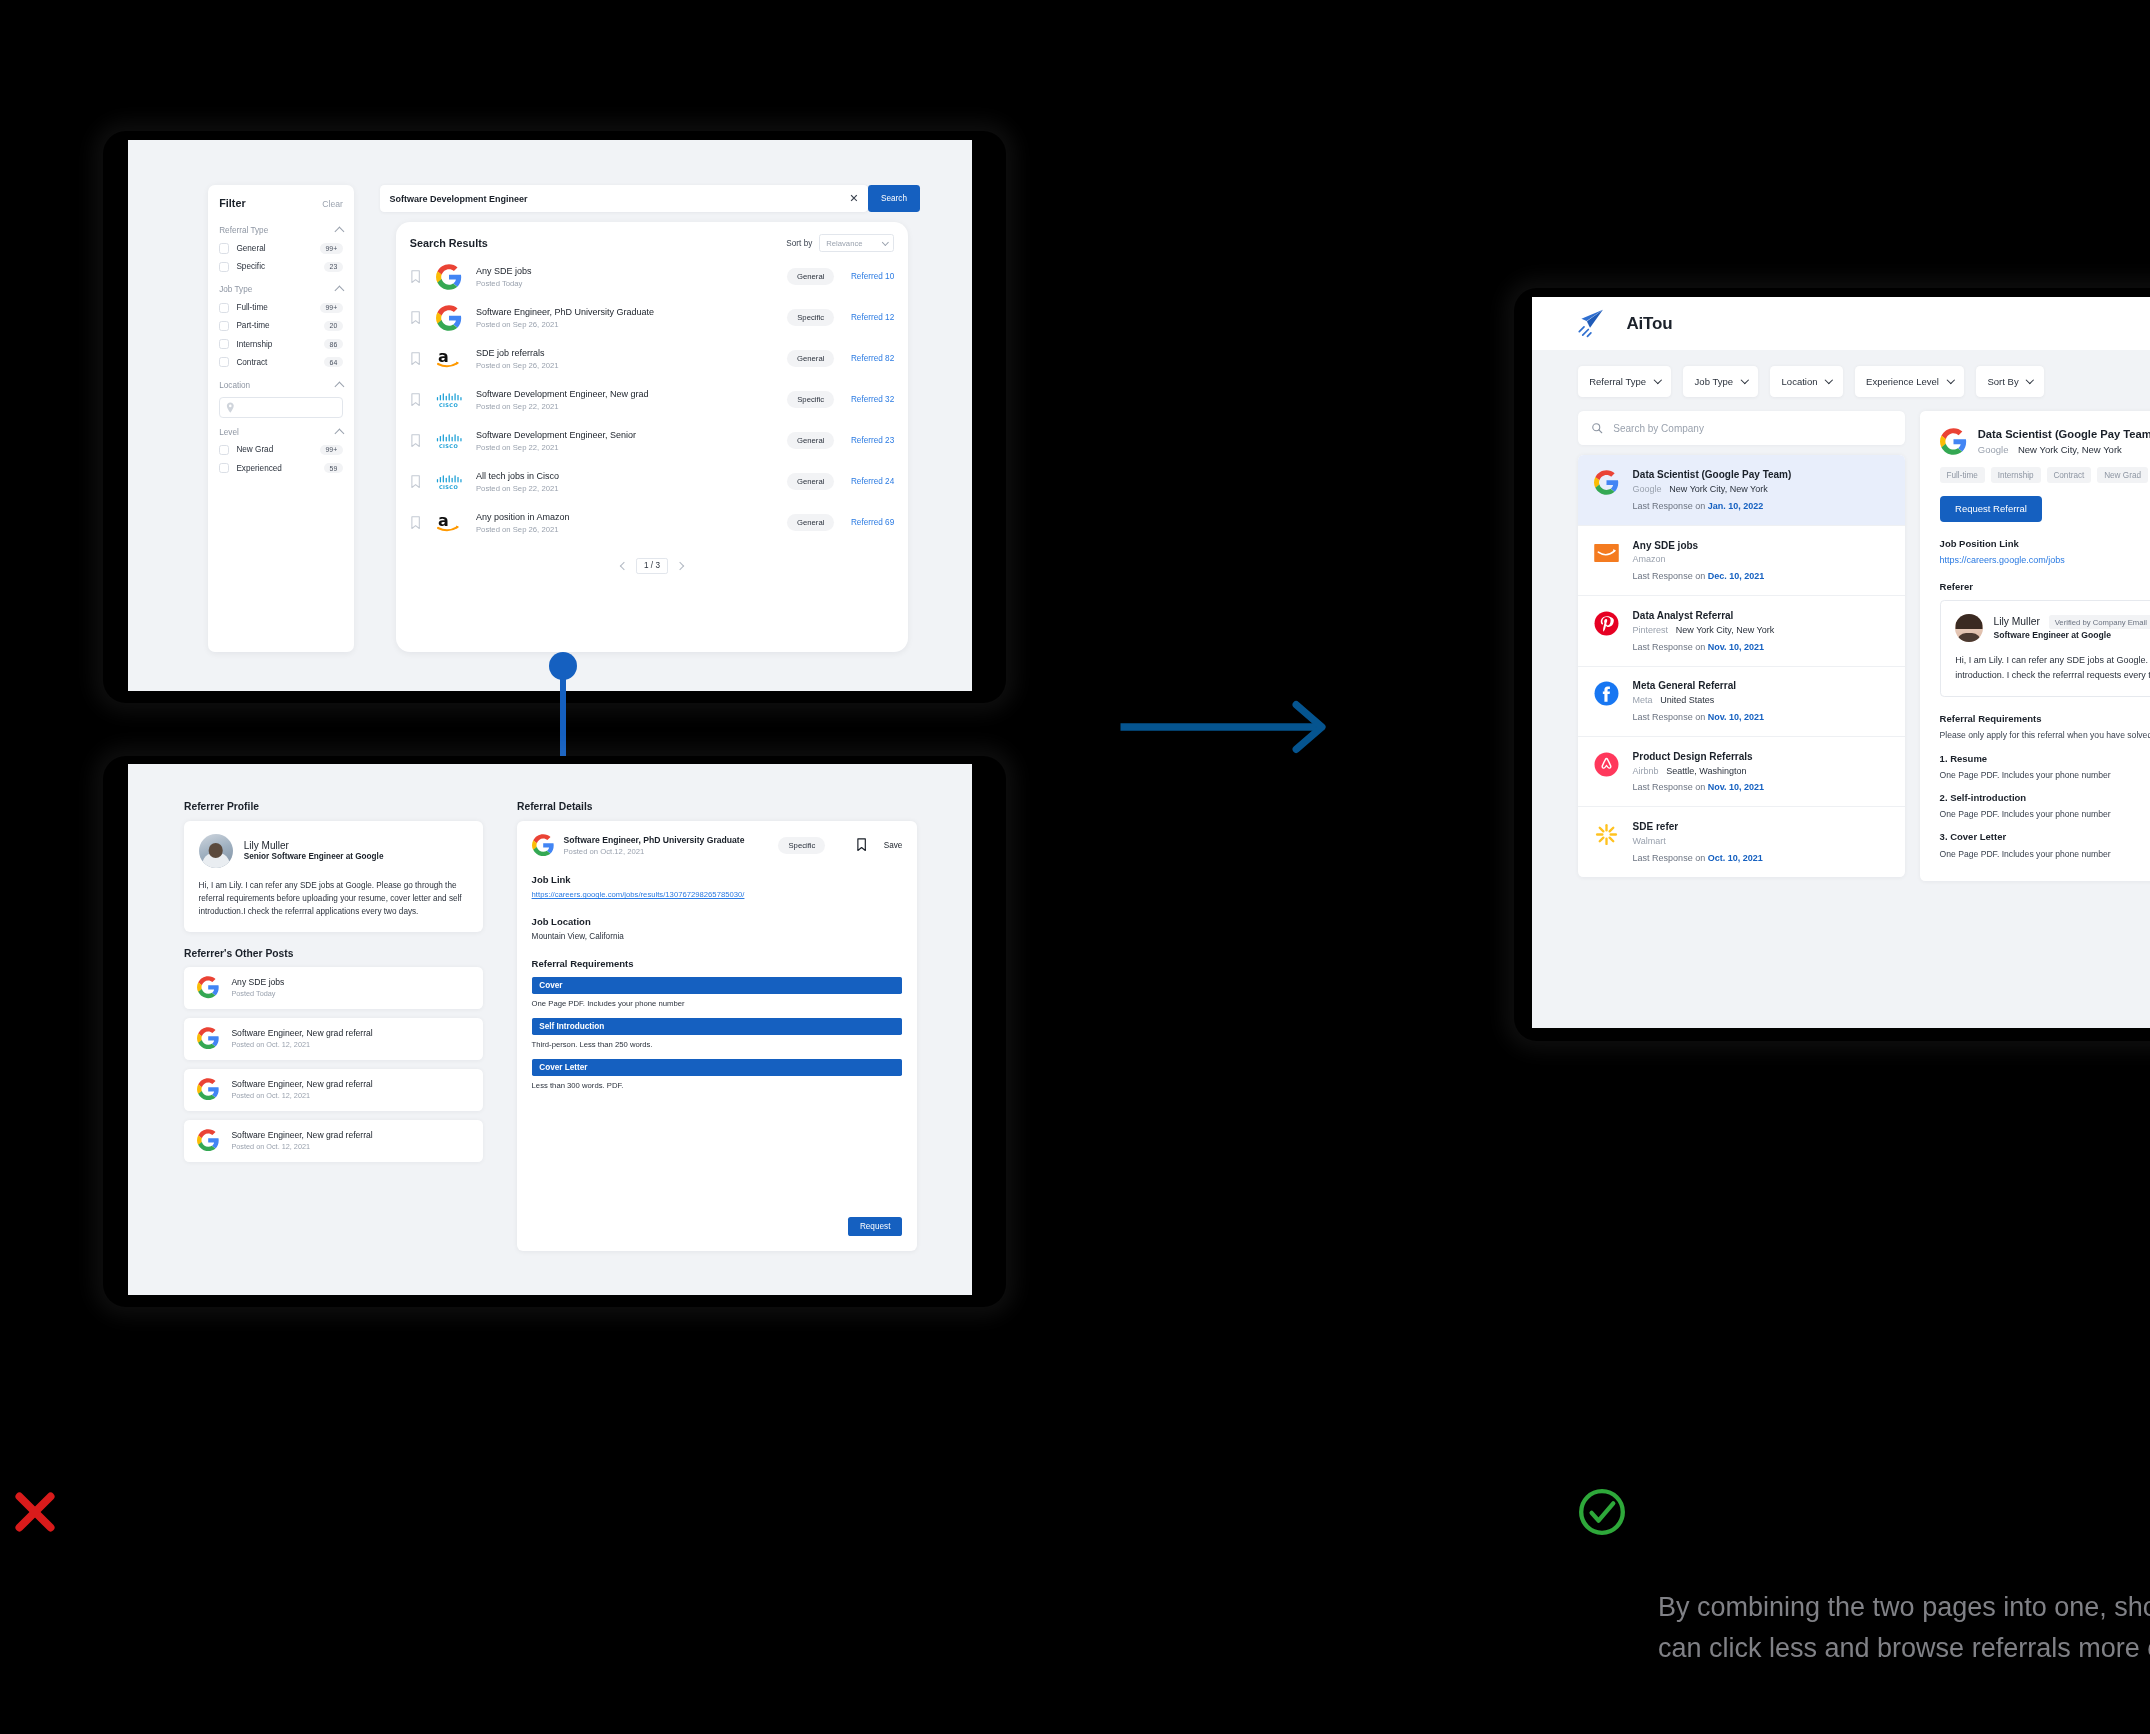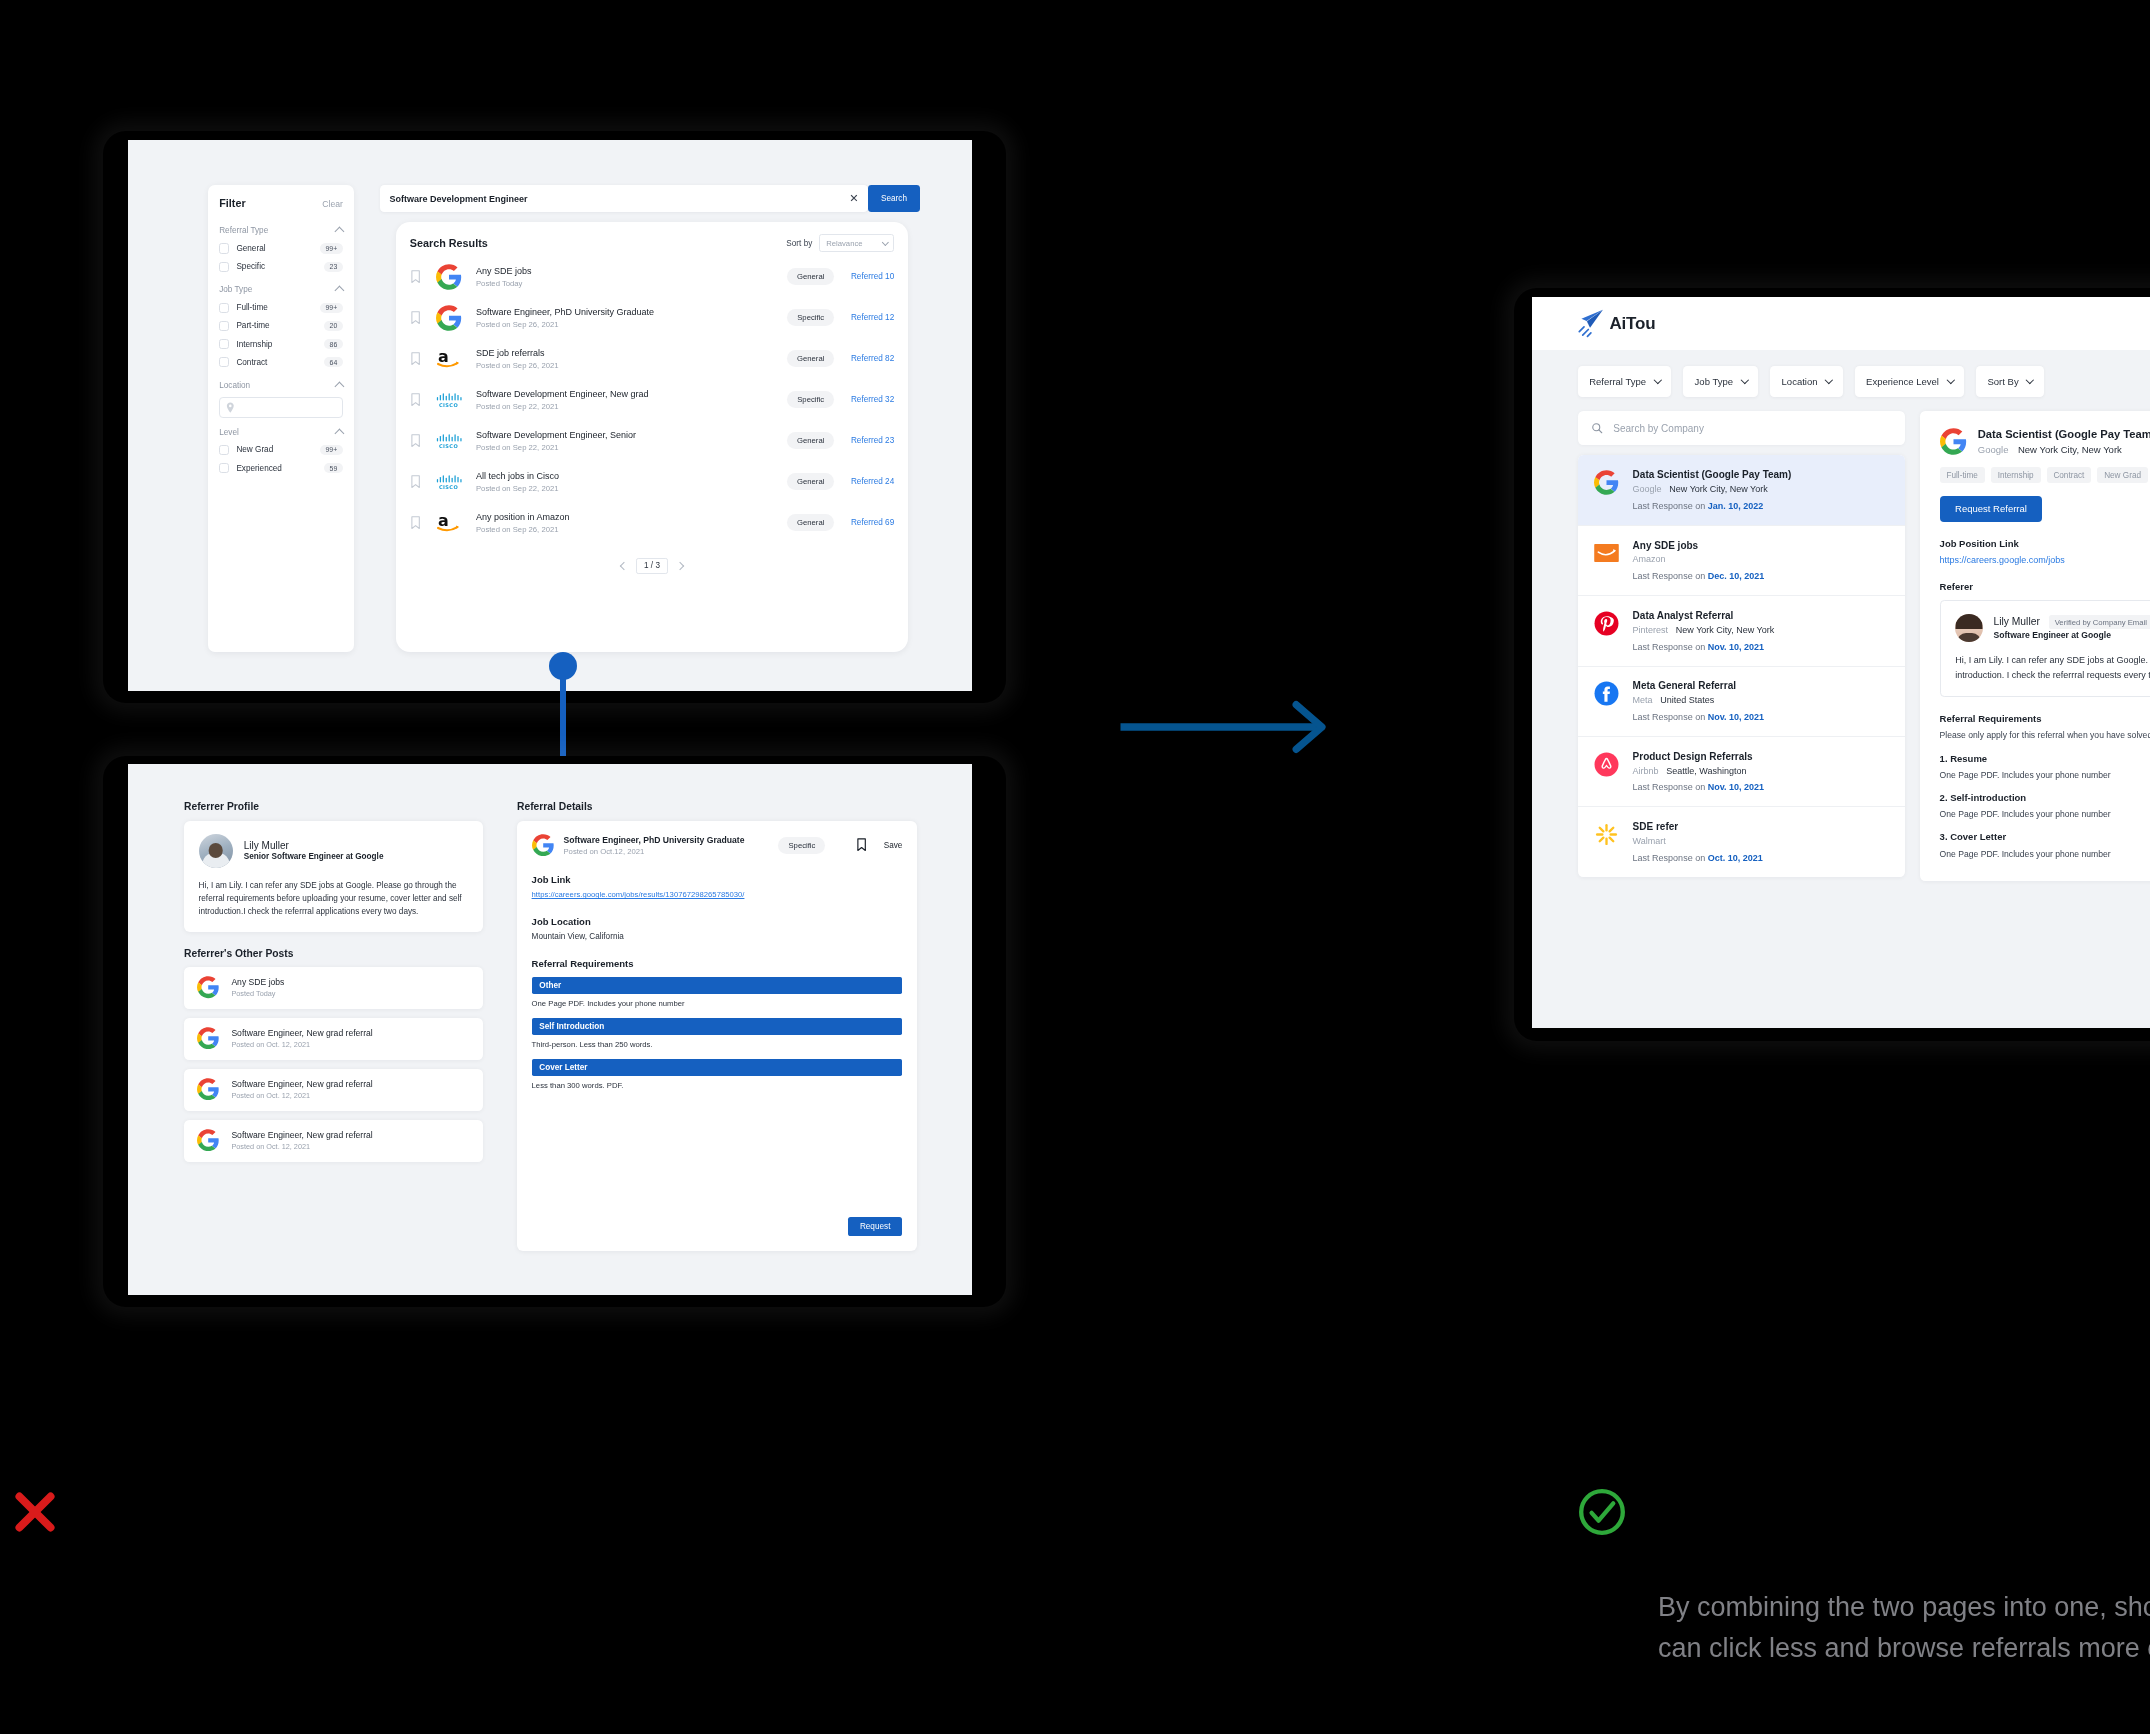--- a/index.html
+++ b/index.html
@@ -110,21 +110,21 @@
   .lnk { font-size:7.7px; color:#2a7ae2; text-decoration:underline; word-break:break-all; }
   .plain { font-size:8.2px; color:#2a313c; }
   .reqbar { background:#1560c0; color:#fff; font-size:8.2px; font-weight:700; border-radius:1.7px; padding:3.9px 7.7px; margin-top:7.7px; }
   .reqtxt { font-size:7.7px; color:#2a313c; margin-top:4.3px; line-height:1.6; }
   .reqbtn { position:absolute; right:14.6px; bottom:14.6px; background:#1560c0; color:#fff; font-size:8.2px;
             border-radius:2.6px; padding:5.2px 12px; }
 
   
   #screen3 { left:1532px; top:297px; width:1114px; height:731px; }
   #s3-nav { height:53px; background:#fff; display:flex; align-items:center; padding:0 45px 0 46px; }
-  .logo { display:flex; align-items:center; gap:4px; }
+  .logo { display:flex; align-items:center; gap:21px; }
   .logo .wm { font-size:17px; font-weight:700; color:#1c222b; letter-spacing:-0.2px; }
 
   #s3-filters { display:flex; align-items:center; padding:15.5px 45px 0 46px; gap:12px; }
   .fchip { background:#fff; border-radius:4.3px; height:31px; display:flex; align-items:center; gap:8.6px;
            padding:0 11.2px; font-size:9.5px; color:#2a313c; box-shadow:0 0.9px 3.4px rgba(16,24,40,.05); }
   .fchip .cv { width:5.6px;height:5.6px;border-right:1.1px solid #2a313c;border-bottom:1.1px solid #2a313c;transform:rotate(45deg); margin-top:-2.6px;}
 
   #s3-body { display:flex; gap:14.6px; padding:14.6px 45px 0 46px; }
   #s3-list { width:327px; }
   .cmp-search { background:#fff; border-radius:5.2px; height:34px; display:flex; align-items:center; gap:10.3px;
@@ -549,21 +549,21 @@
 
         <div class="sec-h">Job Link</div>
         <div class="lnk">https://careers.google.com/jobs/results/130767298265785030/</div>
 
         <div class="sec-h">Job Location</div>
         <div class="plain">Mountain View, California</div>
 
         <div class="sec-h">Referral Requirements</div>
         <div id="s2-reqs">
             <div>
-              <div class="reqbar">Other</div>
+              <div class="reqbar">Cover</div>
                  <div class="reqtxt">One Page PDF. Includes your phone number</div>
             </div>
             <div>
               <div class="reqbar">Self Introduction</div>
                  <div class="reqtxt">Third-person. Less than 250 words.</div>
             </div>
             <div>
               <div class="reqbar">Cover Letter</div>
                  <div class="reqtxt">Less than 300 words. PDF.</div>
             </div>

